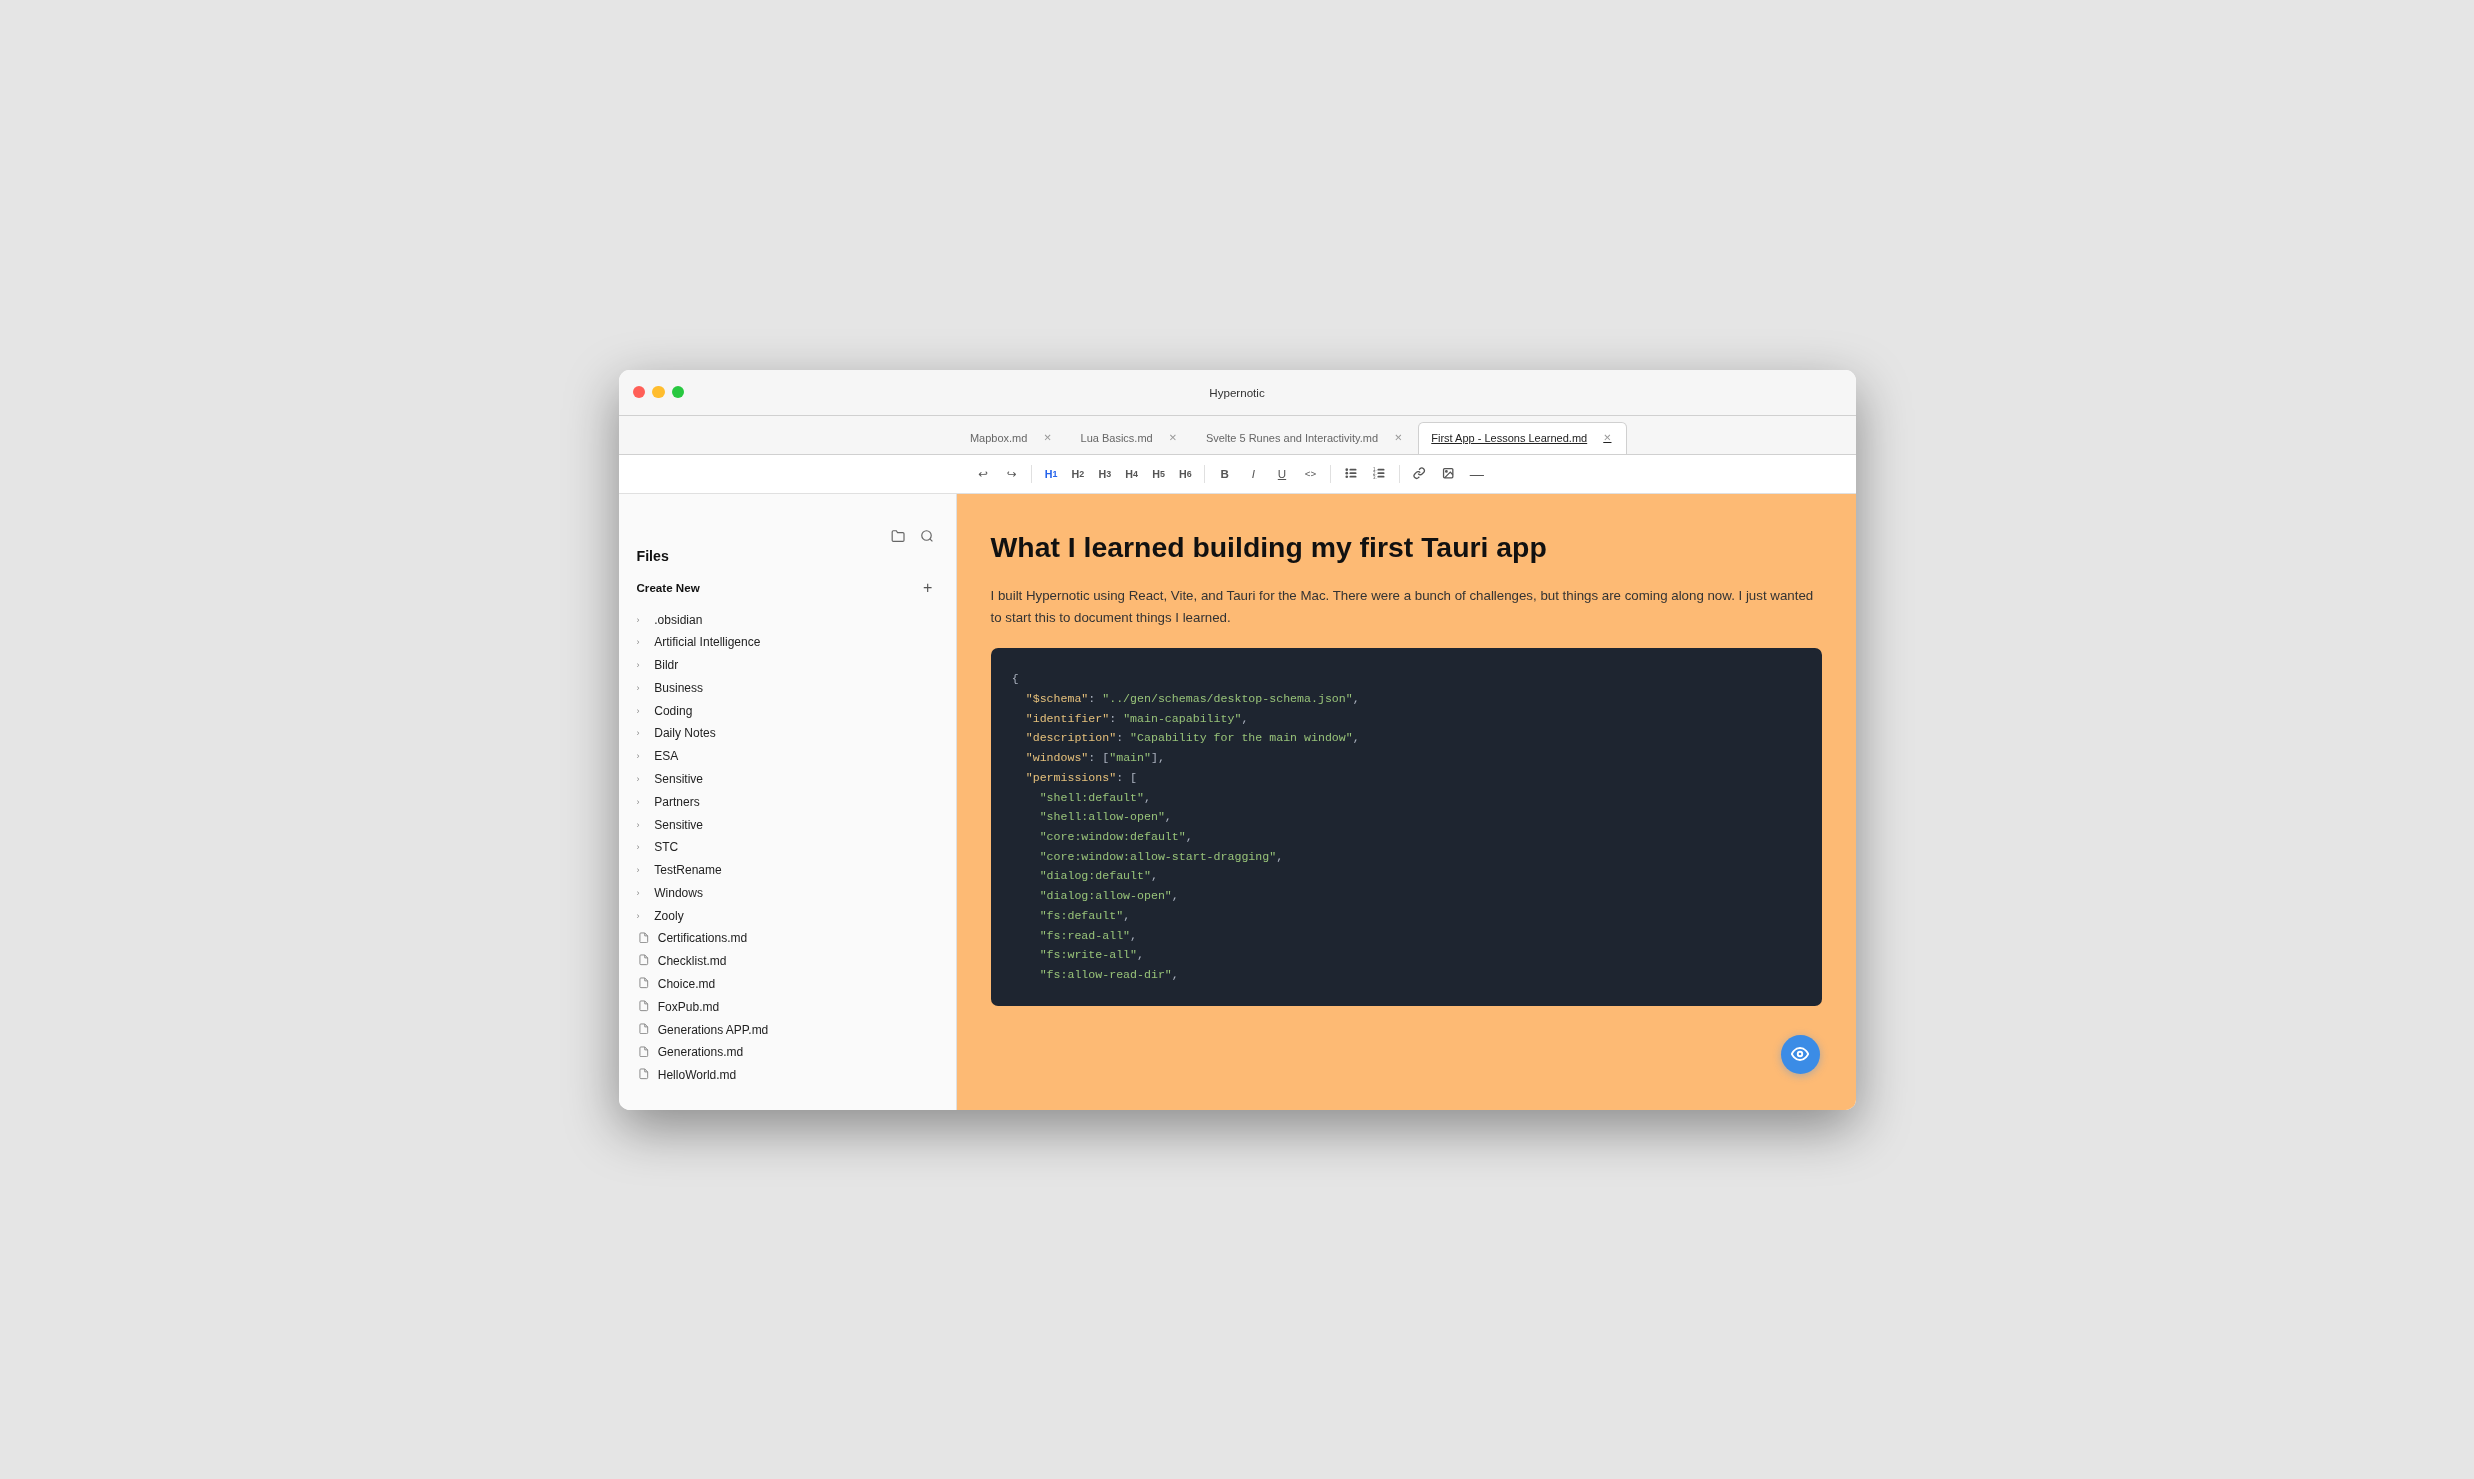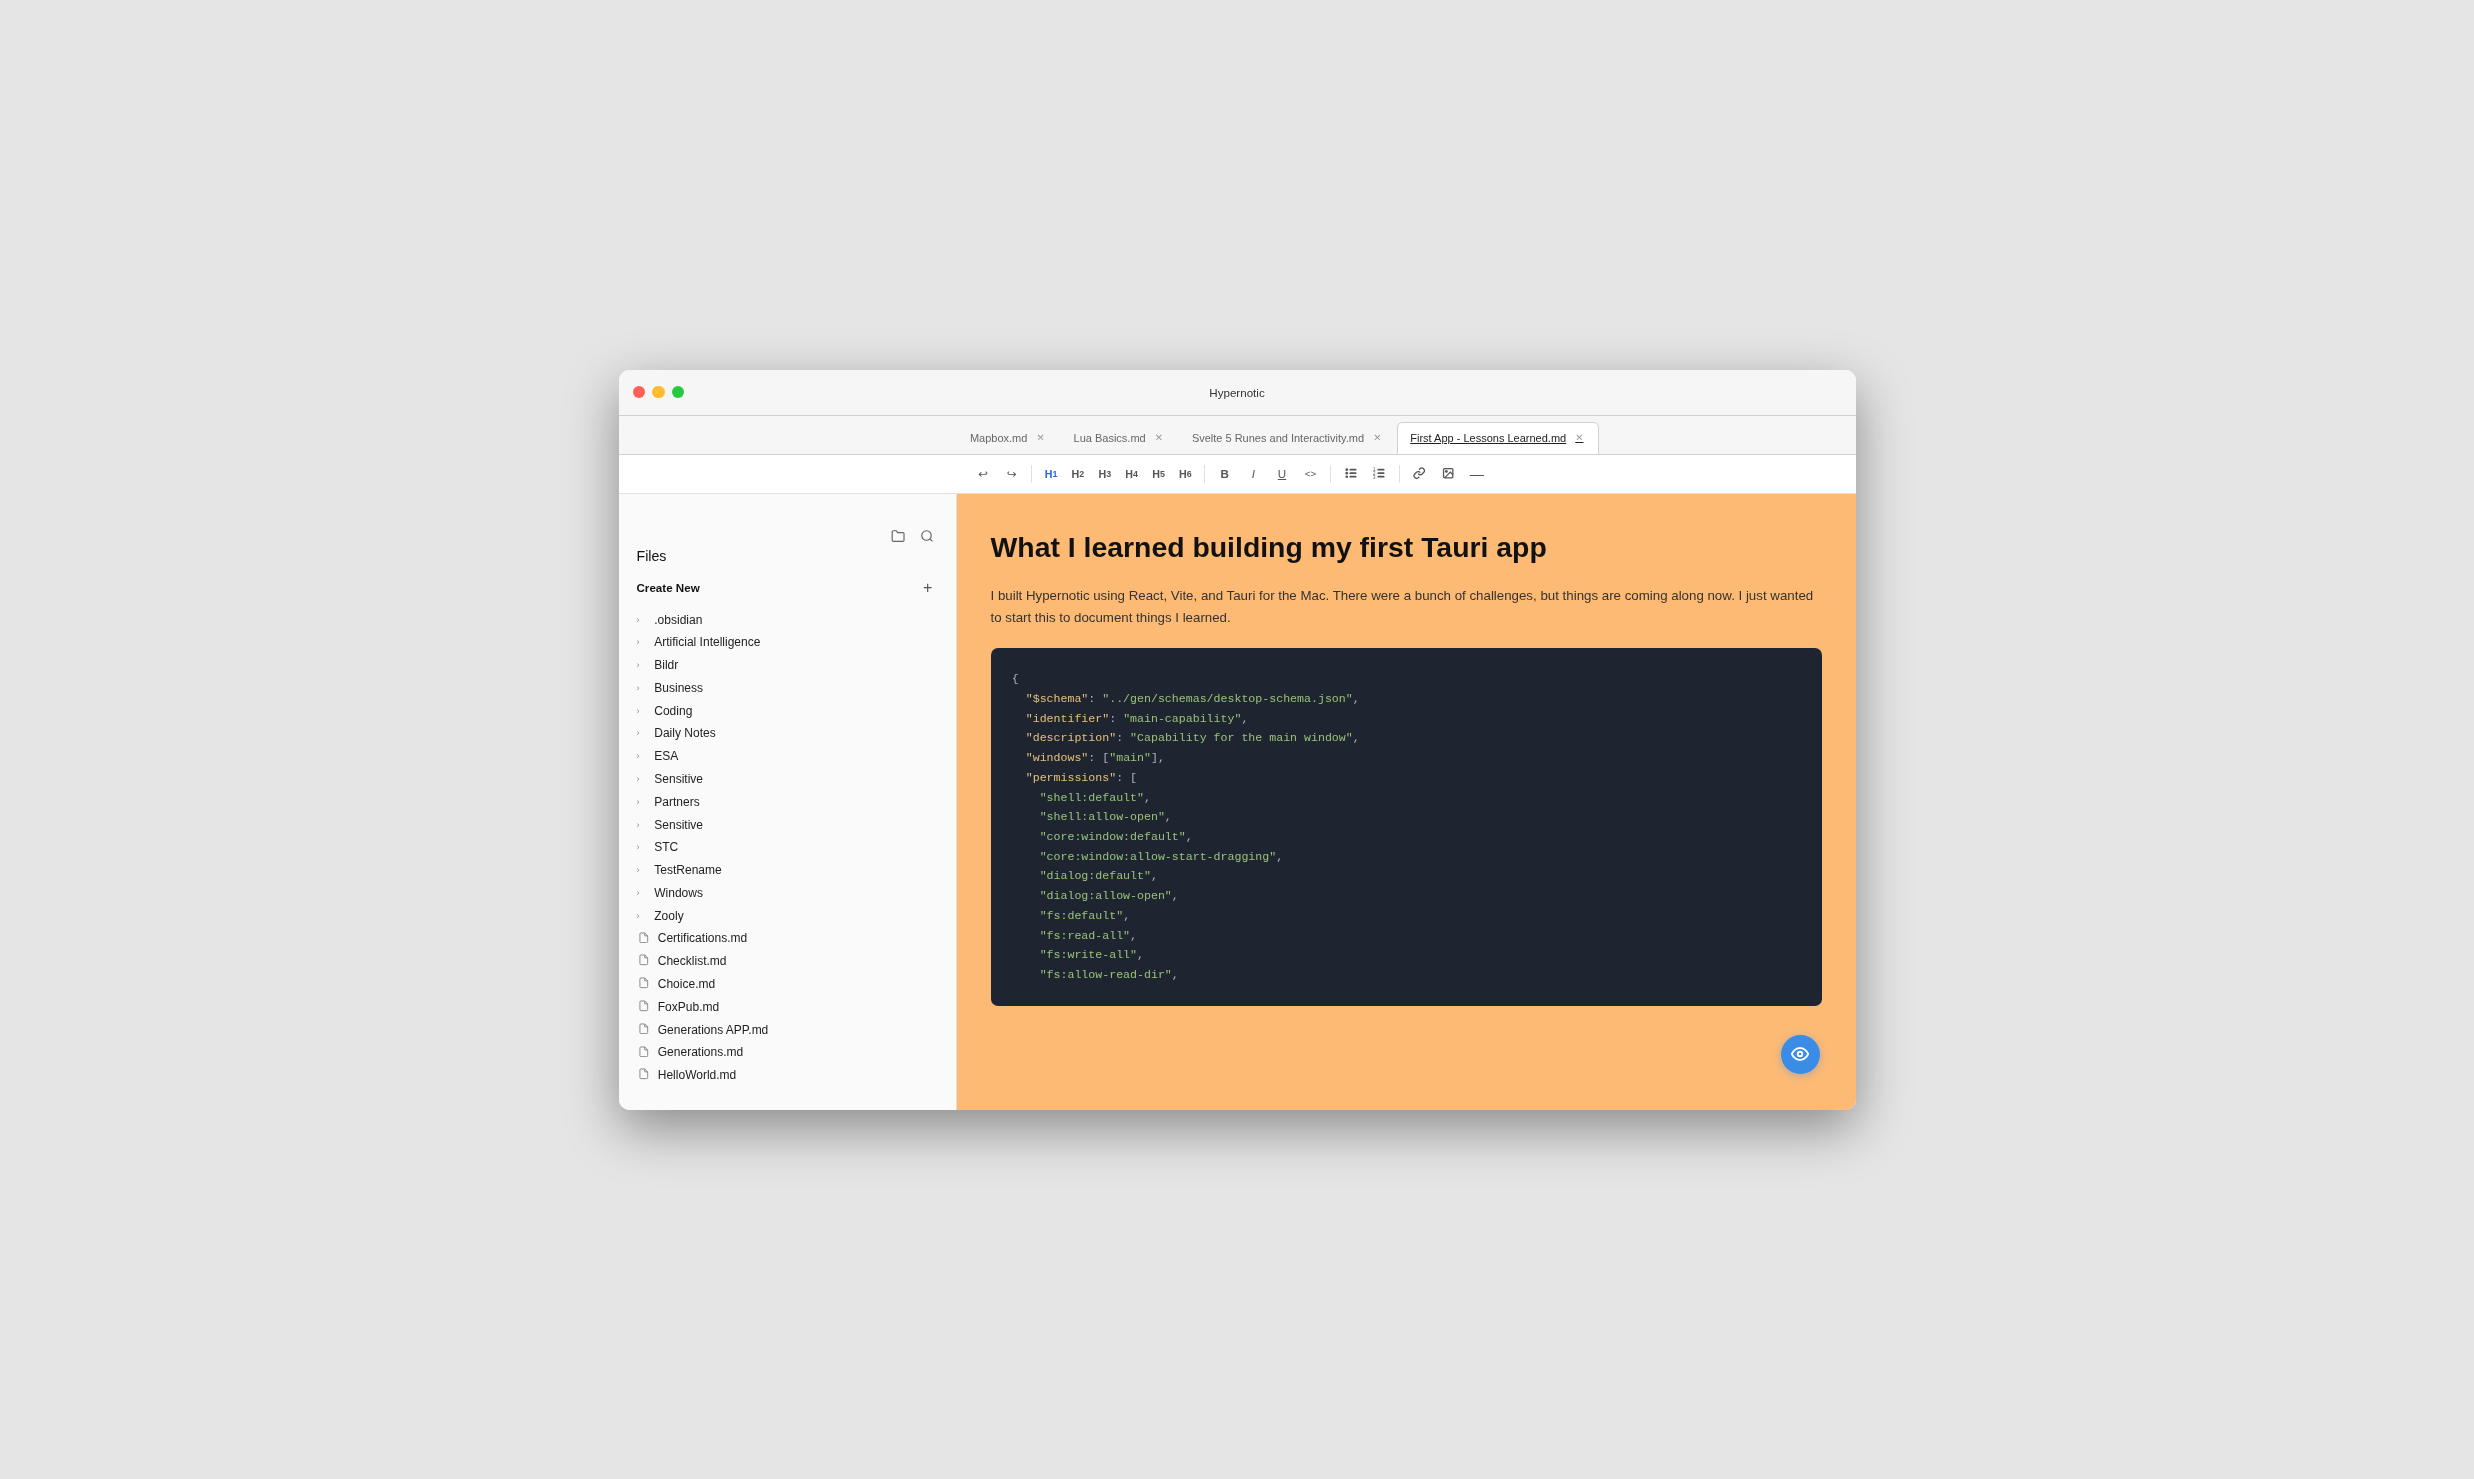--- a/index.html
+++ b/index.html
@@ -62,21 +62,21 @@
       background: #f6f6f6;
       border-bottom: 0.9px solid #d0d0d0;
       display: flex;
       align-items: flex-end;
       padding-left: 338px;
       flex-shrink: 0;
     }
     .tab {
       display: flex;
       align-items: center;
-      gap: 7px;
+      gap: 14px;
       padding: 7.1px 12.4px;
       font-size: 11px;
       color: #666;
       cursor: pointer;
       border: 0.9px solid transparent;
       border-bottom: none;
       border-radius: 5.3px 5.3px 0 0;
       background: transparent;
       white-space: nowrap;
       height: 32px;
@@ -153,21 +153,21 @@
       overflow-y: auto;
     }
     .sidebar-header {
       display: flex;
       align-items: center;
       justify-content: space-between;
       padding: 14.2px 18px 7.1px;
     }
     .sidebar-title {
       font-size: 14.2px;
-      font-weight: 400;
+      font-weight: 700;
       color: #111;
       margin-top: 40px;
     }
     .sidebar-icons {
       display: flex;
       gap: 7.1px;
     }
     .sidebar-icon-btn {
       width: 21.3px;
       height: 21.3px;

